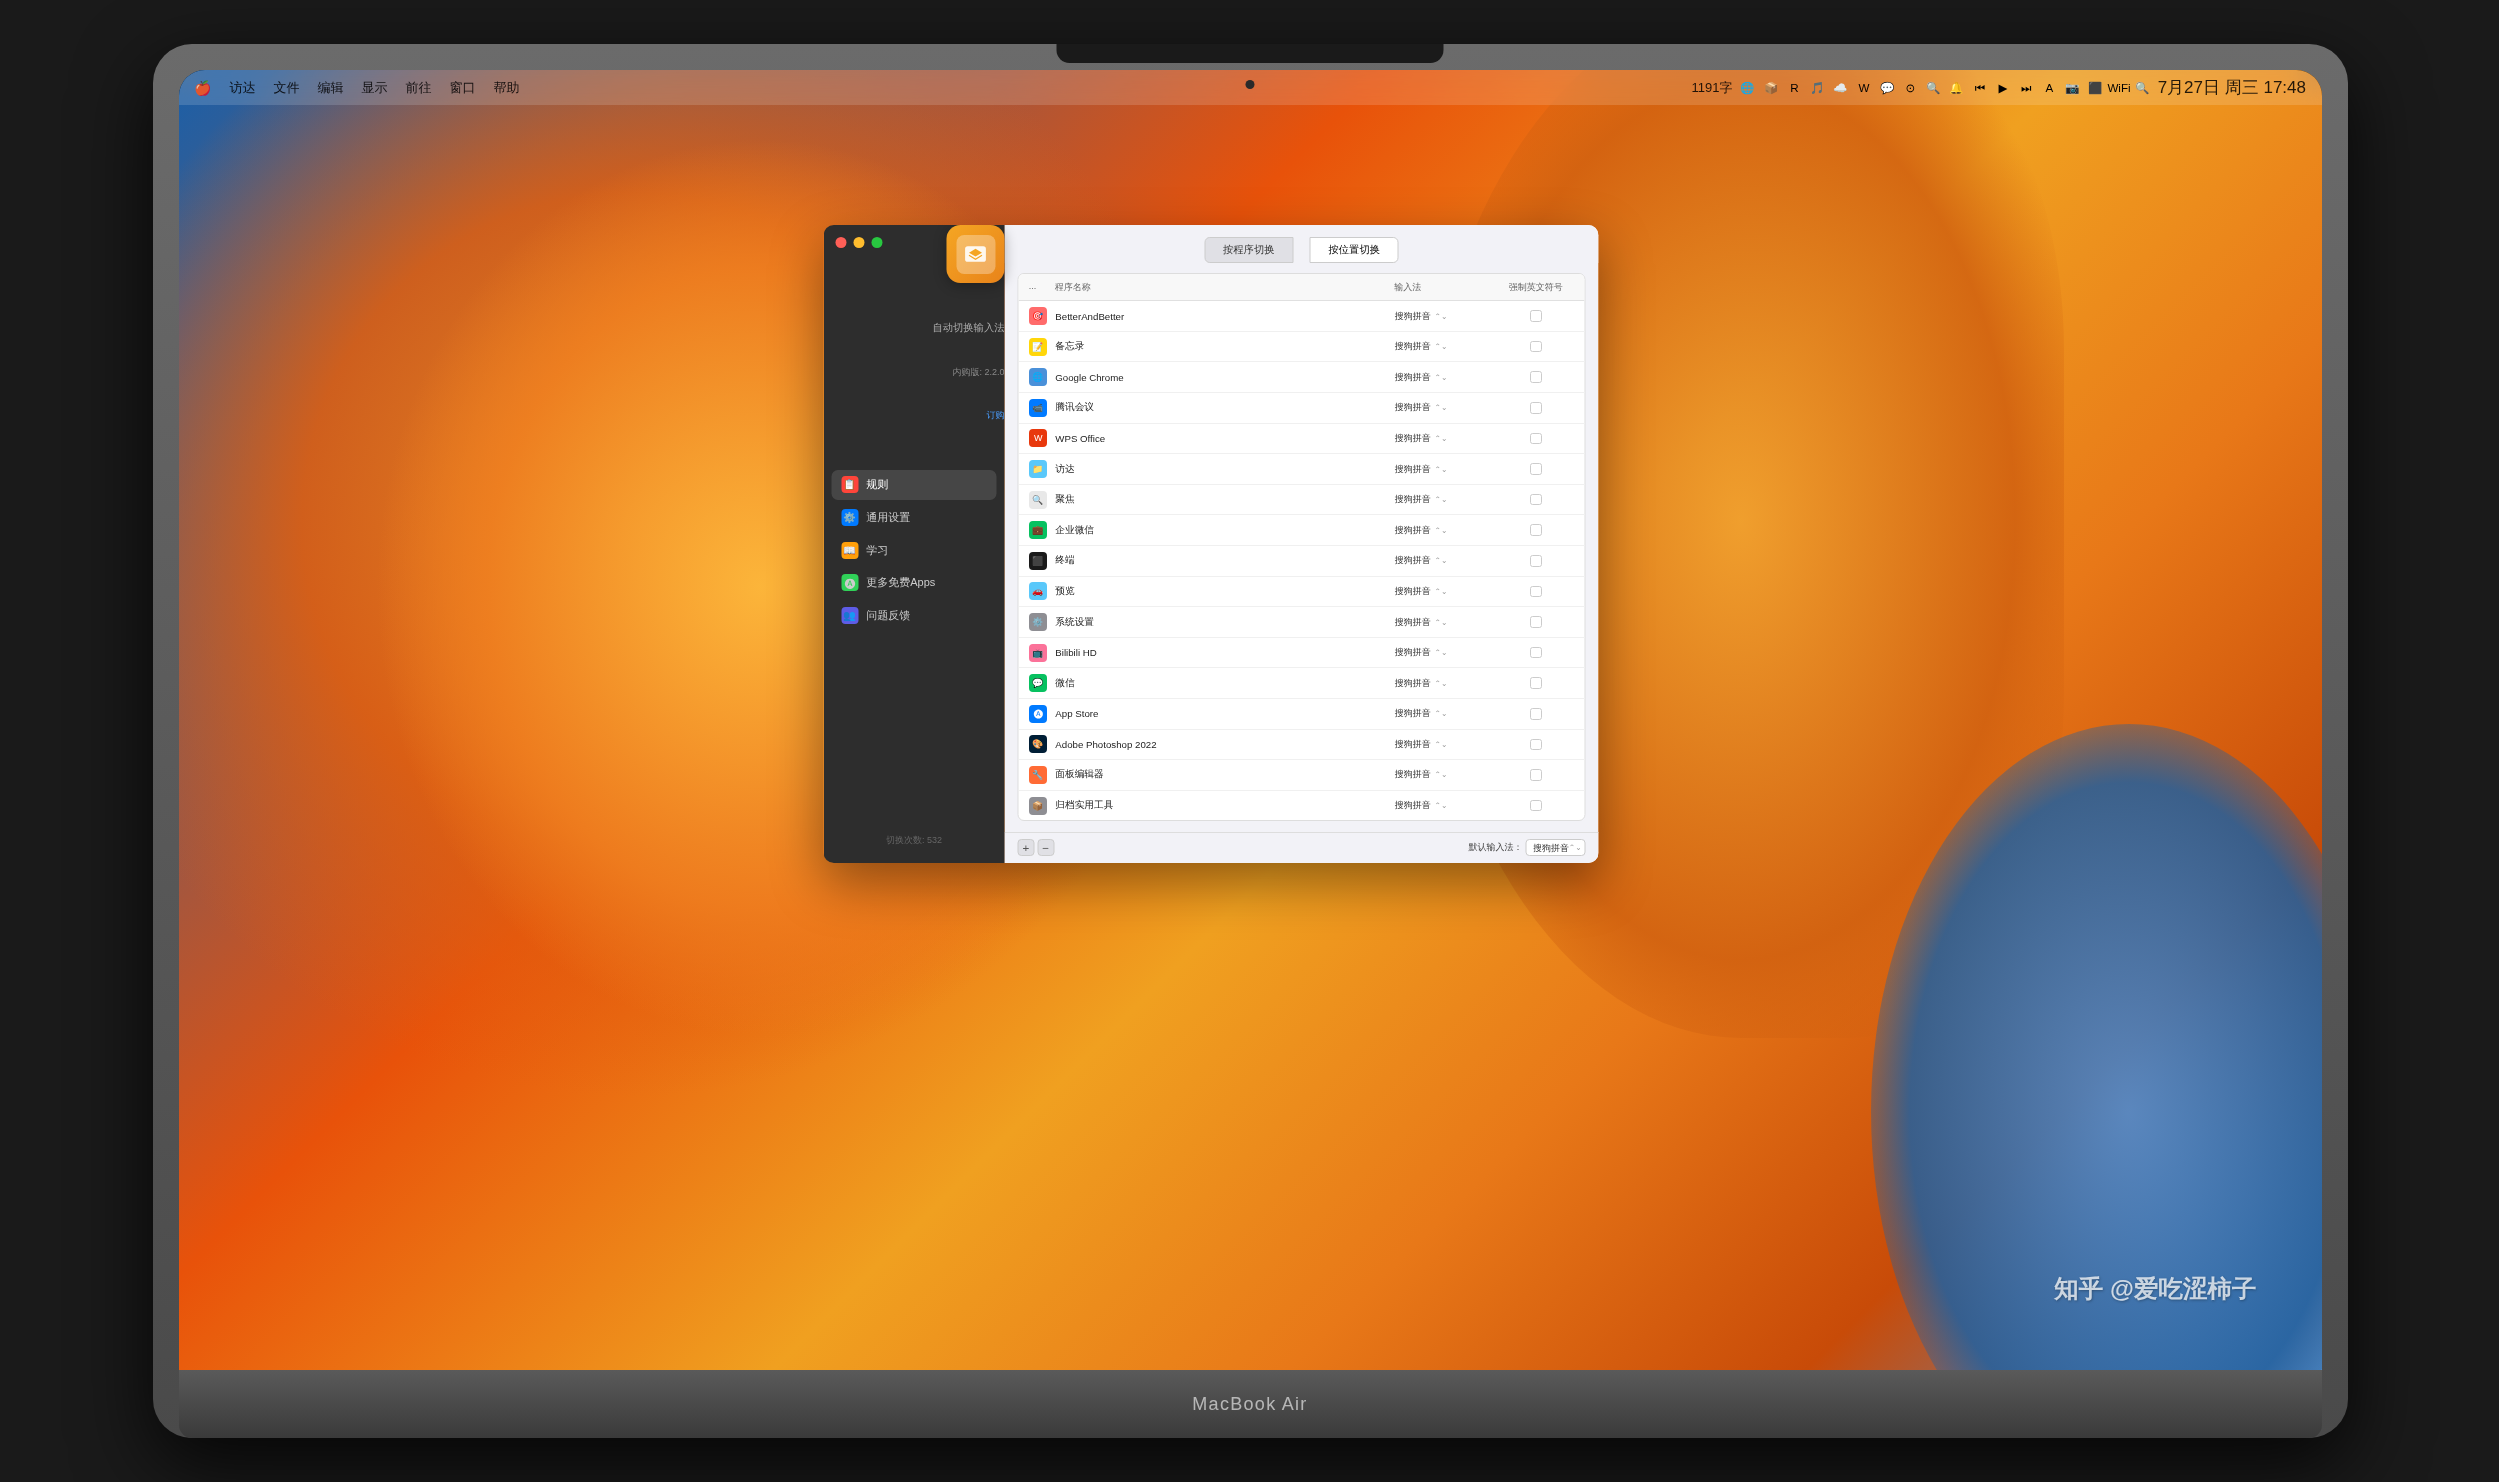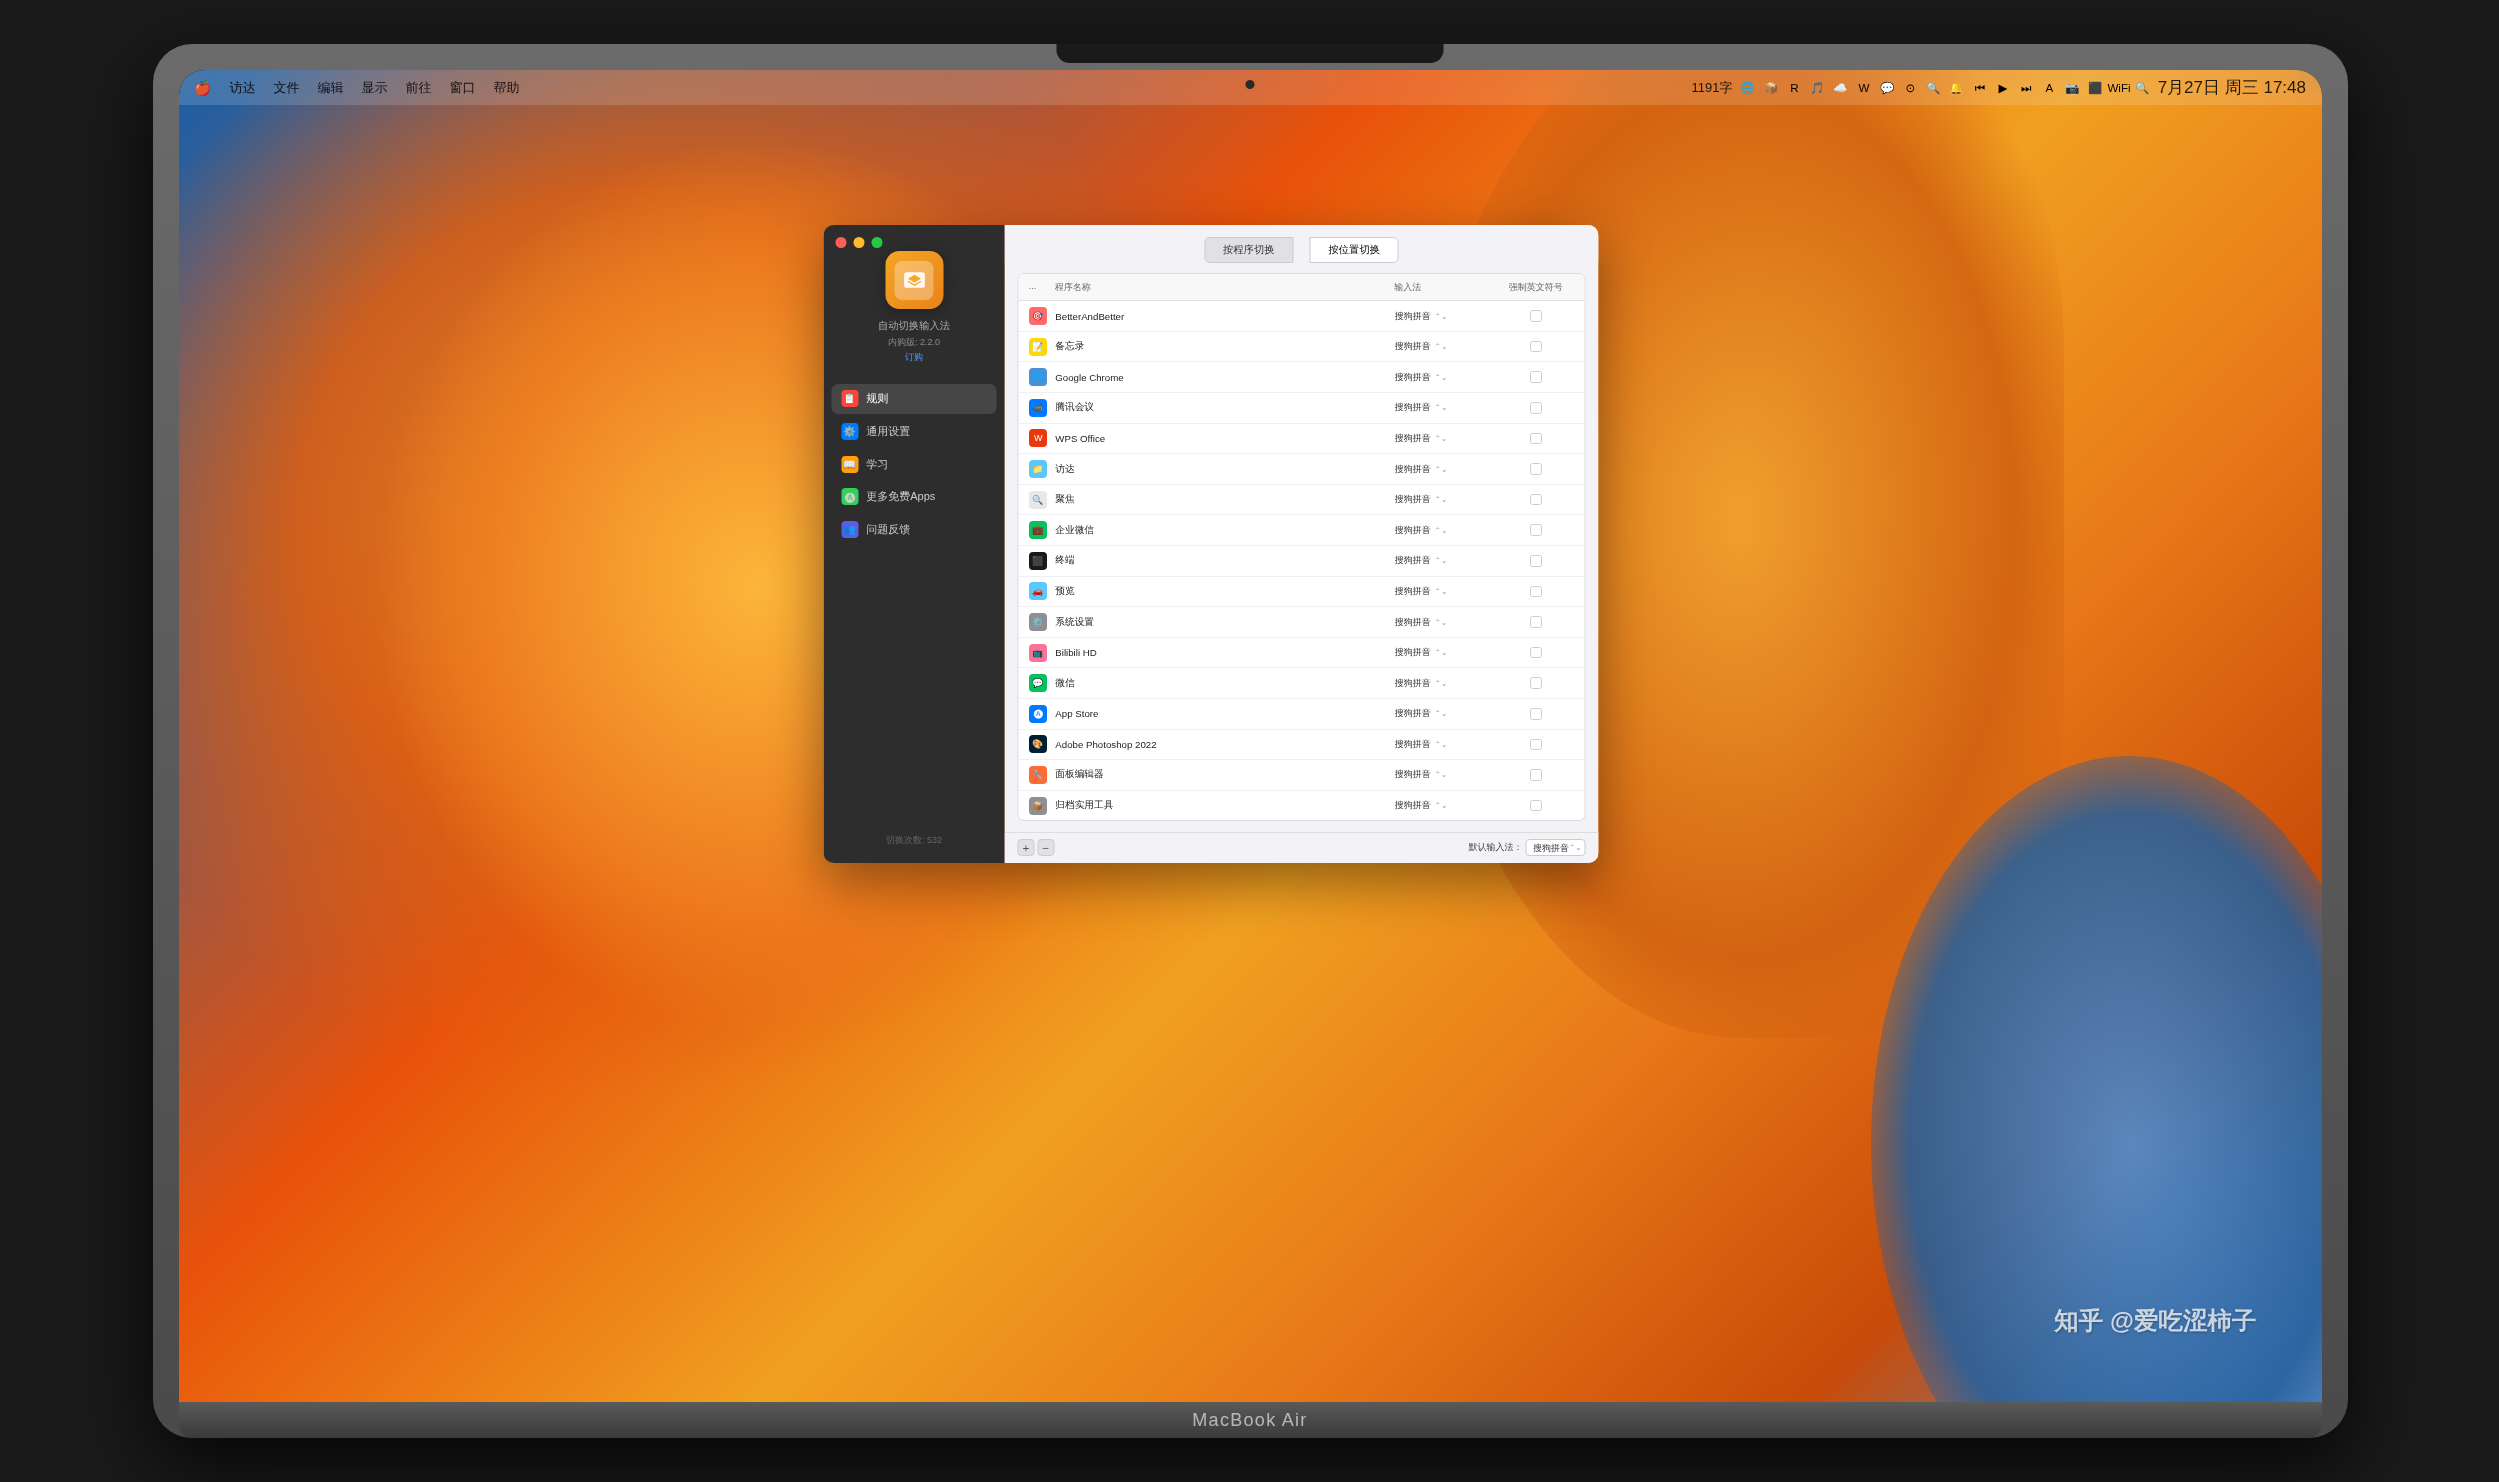--- a/index.html
+++ b/index.html
@@ -153,21 +153,21 @@
       width: 9px;
       height: 9px;
       background: #2a2a2a;
       border-radius: 50%;
       z-index: 200;
     }
 
     
     .macbook-bottom {
       width: 100%;
-      height: 36px;
+      height: 68px;
       background: linear-gradient(180deg, #5a5a5a 0%, #3a3a3a 100%);
       display: flex;
       align-items: center;
       justify-content: center;
       border-radius: 0 0 13px 13px;
     }
 
     .macbook-label {
       font-size: 18px;
       color: rgba(255,255,255,0.6);
@@ -200,24 +200,24 @@
       overflow: hidden;
       z-index: 50;
     }
 
     
     .sidebar {
       width: 181px;
       background: #2d2d2d;
       display: flex;
       flex-direction: column;
-      align-items: center;
-      padding-top: 26px;
+      align-items: flex-end;
       position: relative;
       flex-shrink: 0;
+      gap: 28px;
     }
 
     .traffic-lights {
       position: absolute;
       top: 11.6px;
       left: 11.6px;
       display: flex;
       gap: 6.5px;
     }
 

